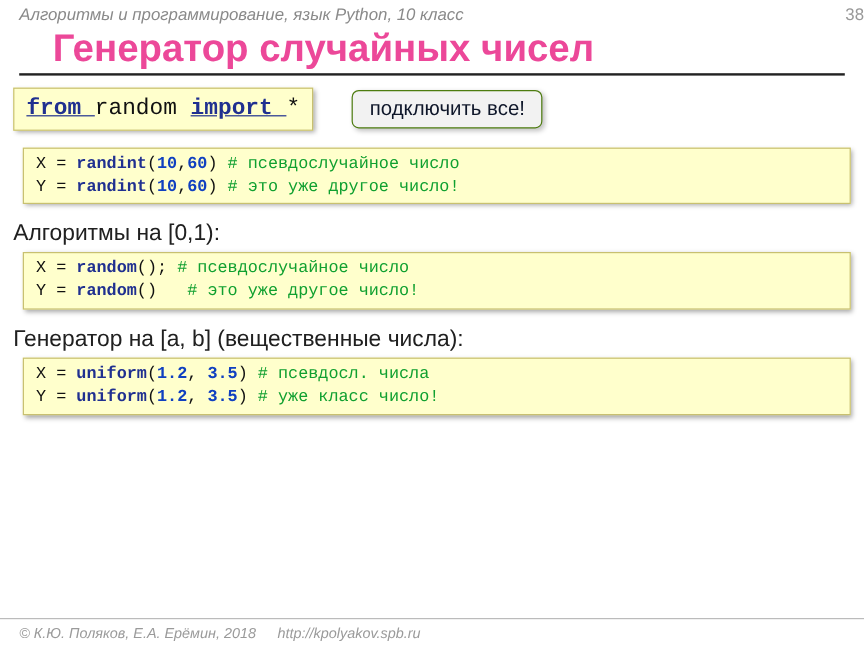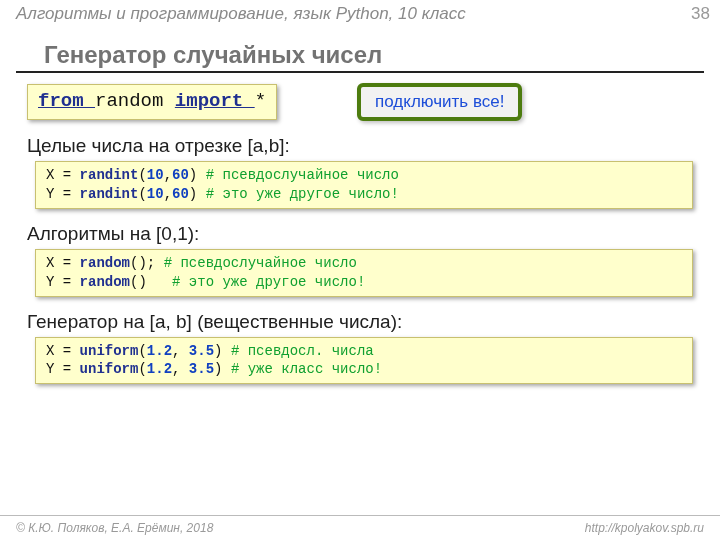--- a/index.html
+++ b/index.html
@@ -8,35 +8,35 @@
     height: 540px;
     background: #fff;
     font-family: Arial, Helvetica, sans-serif;
     position: relative;
     overflow: hidden;
   }
   .page-header {
     display: flex;
     justify-content: space-between;
     align-items: center;
-    padding: 4px 10px 2px 16px;
+    padding: 4px 0 2px 16px;
     font-style: italic;
     color: #8a8a8a;
-    font-size: 17px;
+    font-size: 14px;
   }
   .page-number { font-style: normal; color: #999; margin-left: 14px; }
   .title {
     padding: 0 28px 2px 28px;
-    font-size: 24px;
+    font-size: 32px;
     font-weight: bold;
-    color: #737373;
+    color: #ec4899;
     border-bottom: 2px solid #222;
-    margin: 15px 16px 10px 16px;
+    margin: 0 16px 10px 16px;
   }
-  .content { padding: 0 27px; }
+  .content { padding: 0 11px; }
   .row1 {
     display: flex;
     align-items: center;
     gap: 32px;
     margin-bottom: 14px;
   }
   .codebox {
     background: #ffffcc;
     border: 1px solid #c8c070;
     box-shadow: 2px 2px 4px rgba(0,0,0,0.35);
@@ -50,66 +50,63 @@
   .codebox.small { font-size: 19px; }
   .codebox.wide { display: block; margin: 4px 0 14px 8px; }
   .kw-nav { color: #203090; font-weight: bold; }
   .kw-plain { color: #111; font-weight: normal; }
   .kw-underline { text-decoration: underline; }
   .fn { color: #203090; font-weight: bold; }
   .num { color: #1040c0; font-weight: bold; }
   .comment { color: #10a030; }
   .callout {
     background: #f2f2f2;
-    border: 4px solid #4d7c0f;
+    border: 1px solid #4d7c0f;
     border-radius: 6px;
     box-shadow: 2px 2px 4px rgba(0,0,0,0.25);
     padding: 5px 14px;
     font-size: 17px;
-    color: #1d4ed8;
+    color: #0f172a;
     position: relative;
-    margin-left: 48px;
   }
   .section-label {
     font-size: 19px;
     color: #202020;
     margin: 4px 0 4px 0;
   }
   .footer {
     position: absolute;
     left: 0; right: 0; bottom: 0;
     border-top: 1px solid #bbb;
     padding: 5px 16px;
     font-size: 12px;
     color: #9a9a9a;
     font-style: italic;
     display: flex;
     gap: 18px;
-    justify-content: space-between;
   }
   .footer span:first-child { font-style: italic; }
 </style>
 </head>
 <body>
 
 <div class="page-header">
   <span>Алгоритмы и программирование, язык Python, 10 класс</span>
   <span class="page-number">38</span>
 </div>
 
 <div class="title">Генератор случайных чисел</div>
 
 <div class="content">
 
   <div class="row1">
     <div class="codebox small"><span class="kw-nav kw-underline">from </span><span class="kw-plain">random </span><span class="kw-nav kw-underline">import </span><span class="kw-plain">*</span></div>
     <div class="callout">подключить все!</div>
   </div>
 
-  <div class="section-label">Целые числа на отрезке [a,b]:</div>
   <div class="codebox wide"><span>X = </span><span class="fn">randint</span><span>(</span><span class="num">10</span><span>,</span><span class="num">60</span><span>) </span><span class="comment"># псевдослучайное число</span>
 <span>Y = </span><span class="fn">randint</span><span>(</span><span class="num">10</span><span>,</span><span class="num">60</span><span>) </span><span class="comment"># это уже другое число!</span></div>
 
   <div class="section-label">Алгоритмы на [0,1):</div>
   <div class="codebox wide"><span>X = </span><span class="fn">random</span><span>(); </span><span class="comment"># псевдослучайное число</span>
 <span>Y = </span><span class="fn">random</span><span>()   </span><span class="comment"># это уже другое число!</span></div>
 
   <div class="section-label">Генератор на [a, b] (вещественные числа):</div>
   <div class="codebox wide"><span>X = </span><span class="fn">uniform</span><span>(</span><span class="num">1.2</span><span>, </span><span class="num">3.5</span><span>) </span><span class="comment"># псевдосл. числа</span>
 <span>Y = </span><span class="fn">uniform</span><span>(</span><span class="num">1.2</span><span>, </span><span class="num">3.5</span><span>) </span><span class="comment"># уже класс число!</span></div>

